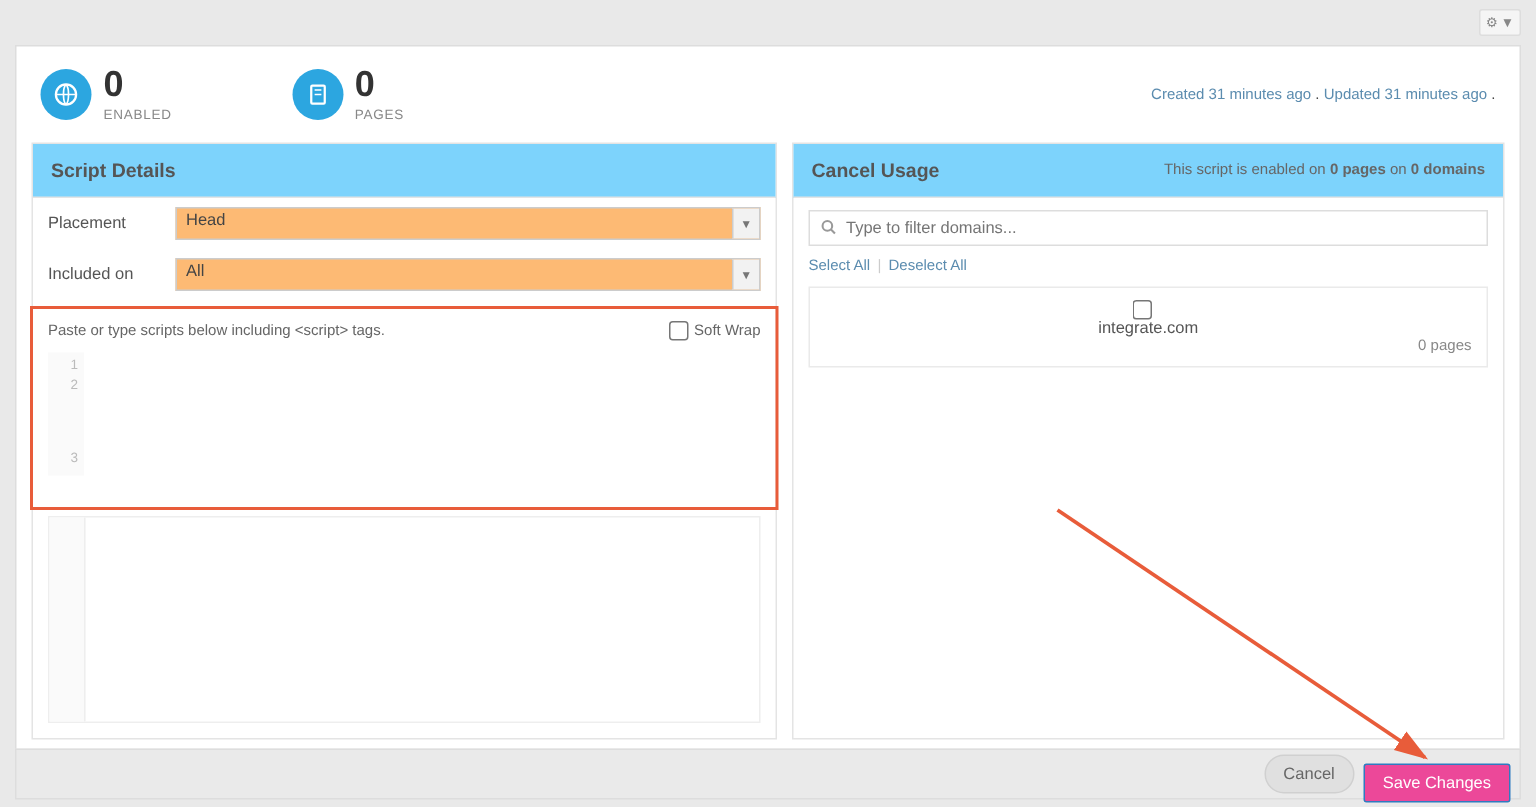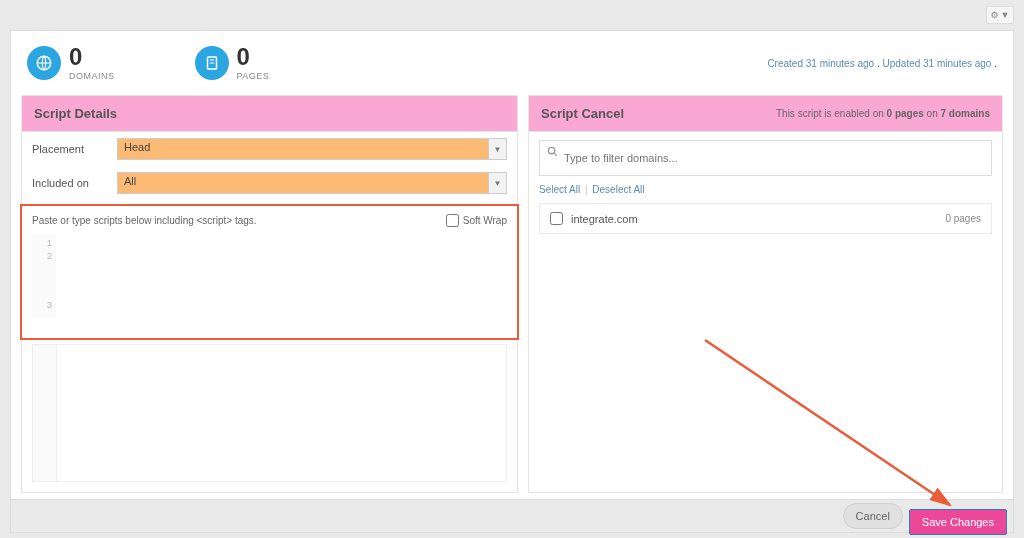--- a/index.html
+++ b/index.html
@@ -79,21 +79,21 @@
   }
   .panel {
     border: 1px solid #e4e4e4;
     background: #fff;
     flex: 1;
     display: flex;
     flex-direction: column;
   }
   .panel-left { flex: 0 0 497px; }
   .panel-header {
-    background: #f9a8d4;
+    background: #7dd3fc;
     border-bottom: 1px solid #e4e4e4;
     padding: 10px 12px;
     font-size: 13px;
     font-weight: 600;
     color: #555;
     display: flex;
     align-items: center;
   }
   .panel-header .right { margin-left:auto; font-weight:normal; font-size:10px; color:#666;}
   .form-row {
@@ -163,21 +163,21 @@
   .editor-extra .gutter{ border-right:1px solid #eee; }
   .usage-filter {
     padding: 8px 10px;
     display: flex;
     align-items: center;
     gap: 5px;
     position:relative;
   }
   .usage-filter input {
     width: 100%;
-    height: 36px;
+    height: 24px;
     padding: 3px 6px 3px 24px;
     border: 1px solid #ddd;
     font-size: 11px;
     color:#888;
   }
   .search-icon-pos {
     position:absolute; left:18px; top:14px; font-size:11px; color:#999;
   }
   .select-links {
     padding: 0 10px 8px 10px;
@@ -186,20 +186,21 @@
   .select-links a { color: #5b8caf; text-decoration: none; }
   .divider { color:#ccc; margin: 0 2px;}
   .domain-row {
     border: 1px solid #eaeaea;
     margin: 0 10px;
     padding: 8px 10px;
     display: flex;
     align-items: center;
     font-size: 11px;
     color:#555;
+    flex-direction:column;
   }
   .domain-row input { margin-right: 8px; }
   .domain-row .pages { margin-left: auto; color:#888; font-size:10px; }
   .footer {
     position: absolute;
     bottom: 5px;
     left: 10px;
     right: 10px;
     height: 34px;
     background: #eaeaea;
@@ -242,21 +243,21 @@
 
     <div class="count-block">
       <div class="icon-circle">
         <svg viewBox="0 0 24 24">
             <circle cx="12" cy="12" r="9" fill="none" stroke="#fff" stroke-width="2"></circle>
             <path d="M3 12h18M12 3c3 3 3 15 0 18M12 3c-3 3-3 15 0 18" stroke="#fff" stroke-width="1.5" fill="none"></path>
           </svg>
       </div>
       <div class="stack">
         <div class="num">0</div>
-        <div class="lbl">DOMAINS</div>
+        <div class="lbl">ENABLED</div>
       </div>
     </div>
 
     <div class="count-block">
       <div class="icon-circle">
         <svg viewBox="0 0 24 24">
             <rect x="6" y="4" width="12" height="16" rx="1" fill="none" stroke="#fff" stroke-width="2"></rect>
             <path d="M9 8h6M9 12h6" stroke="#fff" stroke-width="1.5"></path>
           </svg>
       </div>
@@ -314,23 +315,23 @@
       </div>
 
       <div class="editor-extra">
         <div class="gutter"></div>
         <div class="code"></div>
       </div>
     </div>
 
     <div class="panel">
       <div class="panel-header">
-        <span>Script Cancel</span>
+        <span>Cancel Usage</span>
         <span class="right">
-          <span>This script is enabled on </span><b>0 pages</b><span> on </span><b>7 domains</b>
+          <span>This script is enabled on </span><b>0 pages</b><span> on </span><b>0 domains</b>
         </span>
       </div>
 
       <div class="usage-filter">
         <span class="search-icon-pos">
           <svg width="11" height="11" viewBox="0 0 24 24" fill="none" stroke="#999" stroke-width="3">
               <circle cx="10" cy="10" r="7"></circle>
               <path d="M15 15l6 6"></path>
             </svg>
         </span>

